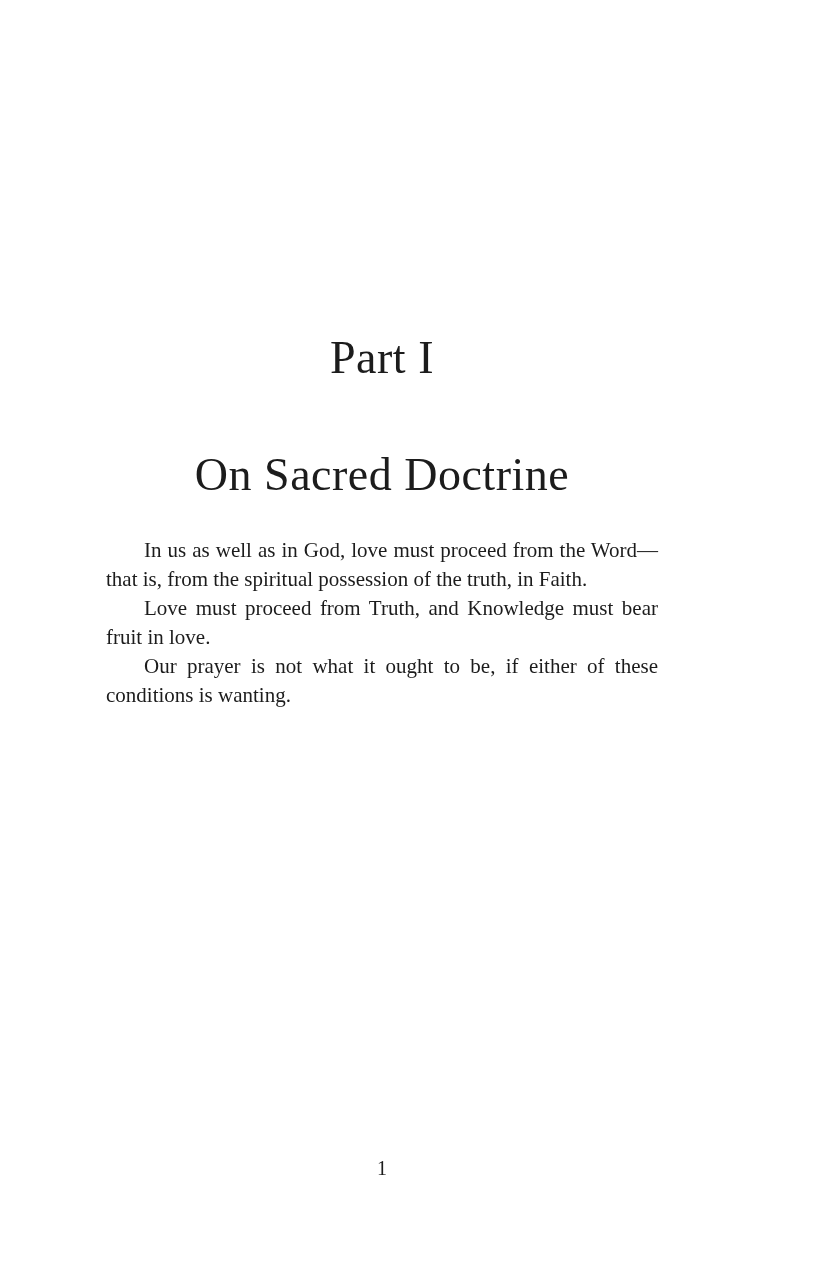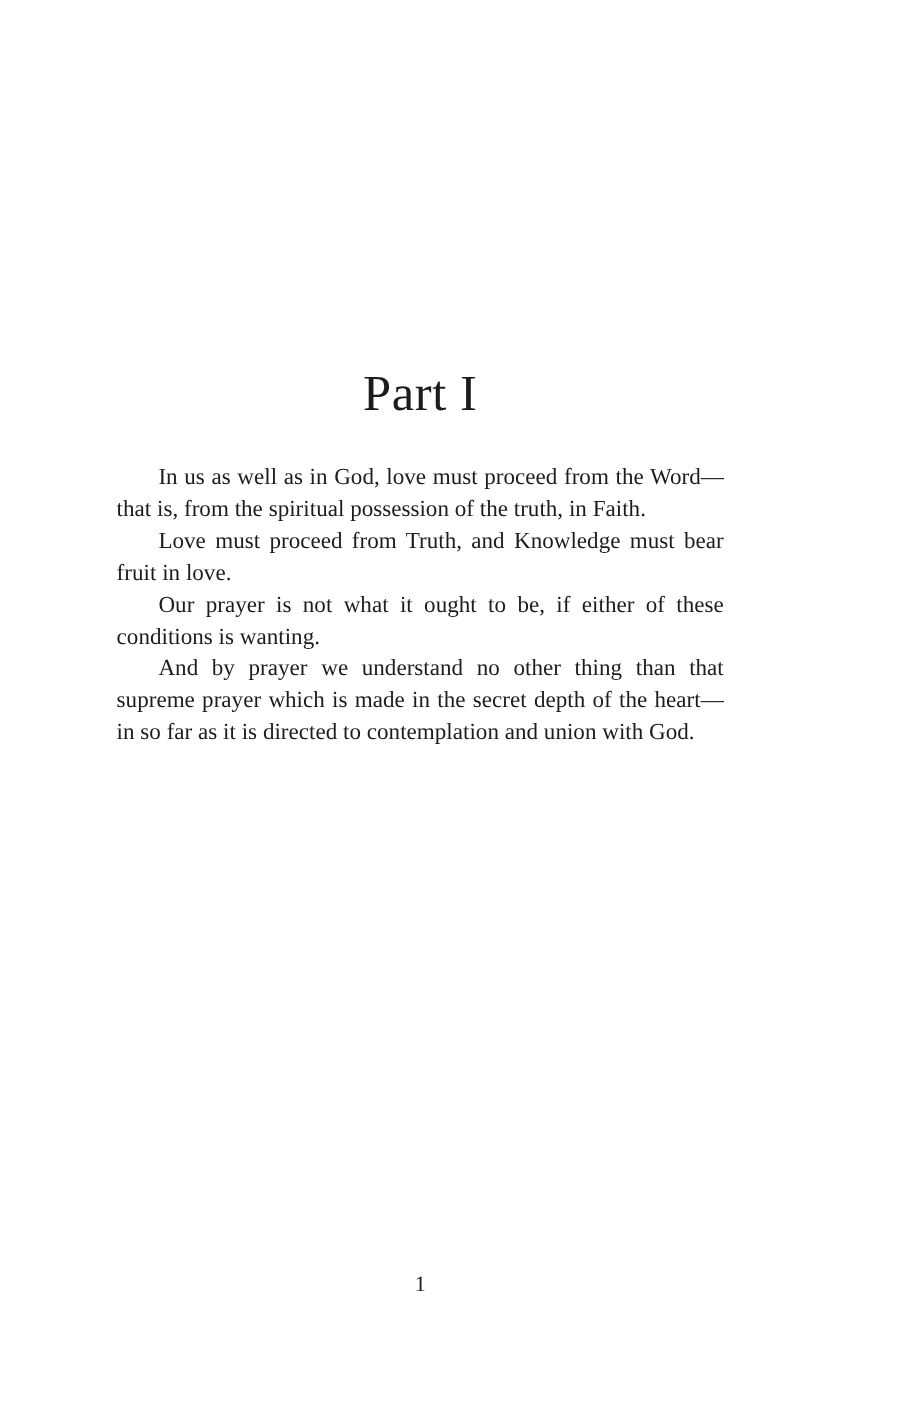--- a/index.html
+++ b/index.html
@@ -63,24 +63,24 @@
     line-height: 1.2;
   }
 </style>
 </head>
 <body>
 
 <div class="page">
 
   <h1 class="part-title">Part I</h1>
 
+  <h2 class="chapter-title">On Sacred Doctrine</h2>
 
 
   <div class="body-text">
       <p class="paragraph">In us as well as in God, love must proceed from the Word—that is, from the spiritual possession of the truth, in Faith.</p>
       <p class="paragraph">Love must proceed from Truth, and Knowledge must bear fruit in love.</p>
       <p class="paragraph">Our prayer is not what it ought to be, if either of these conditions is wanting.</p>
-      <p class="paragraph">And by prayer we understand no other thing than that supreme prayer which is made in the secret depth of the heart—in so far as it is directed to contemplation and union with God.</p>
     </div>
 
   <div class="page-number">1</div>
 
 </div>
 
 </body></html>

